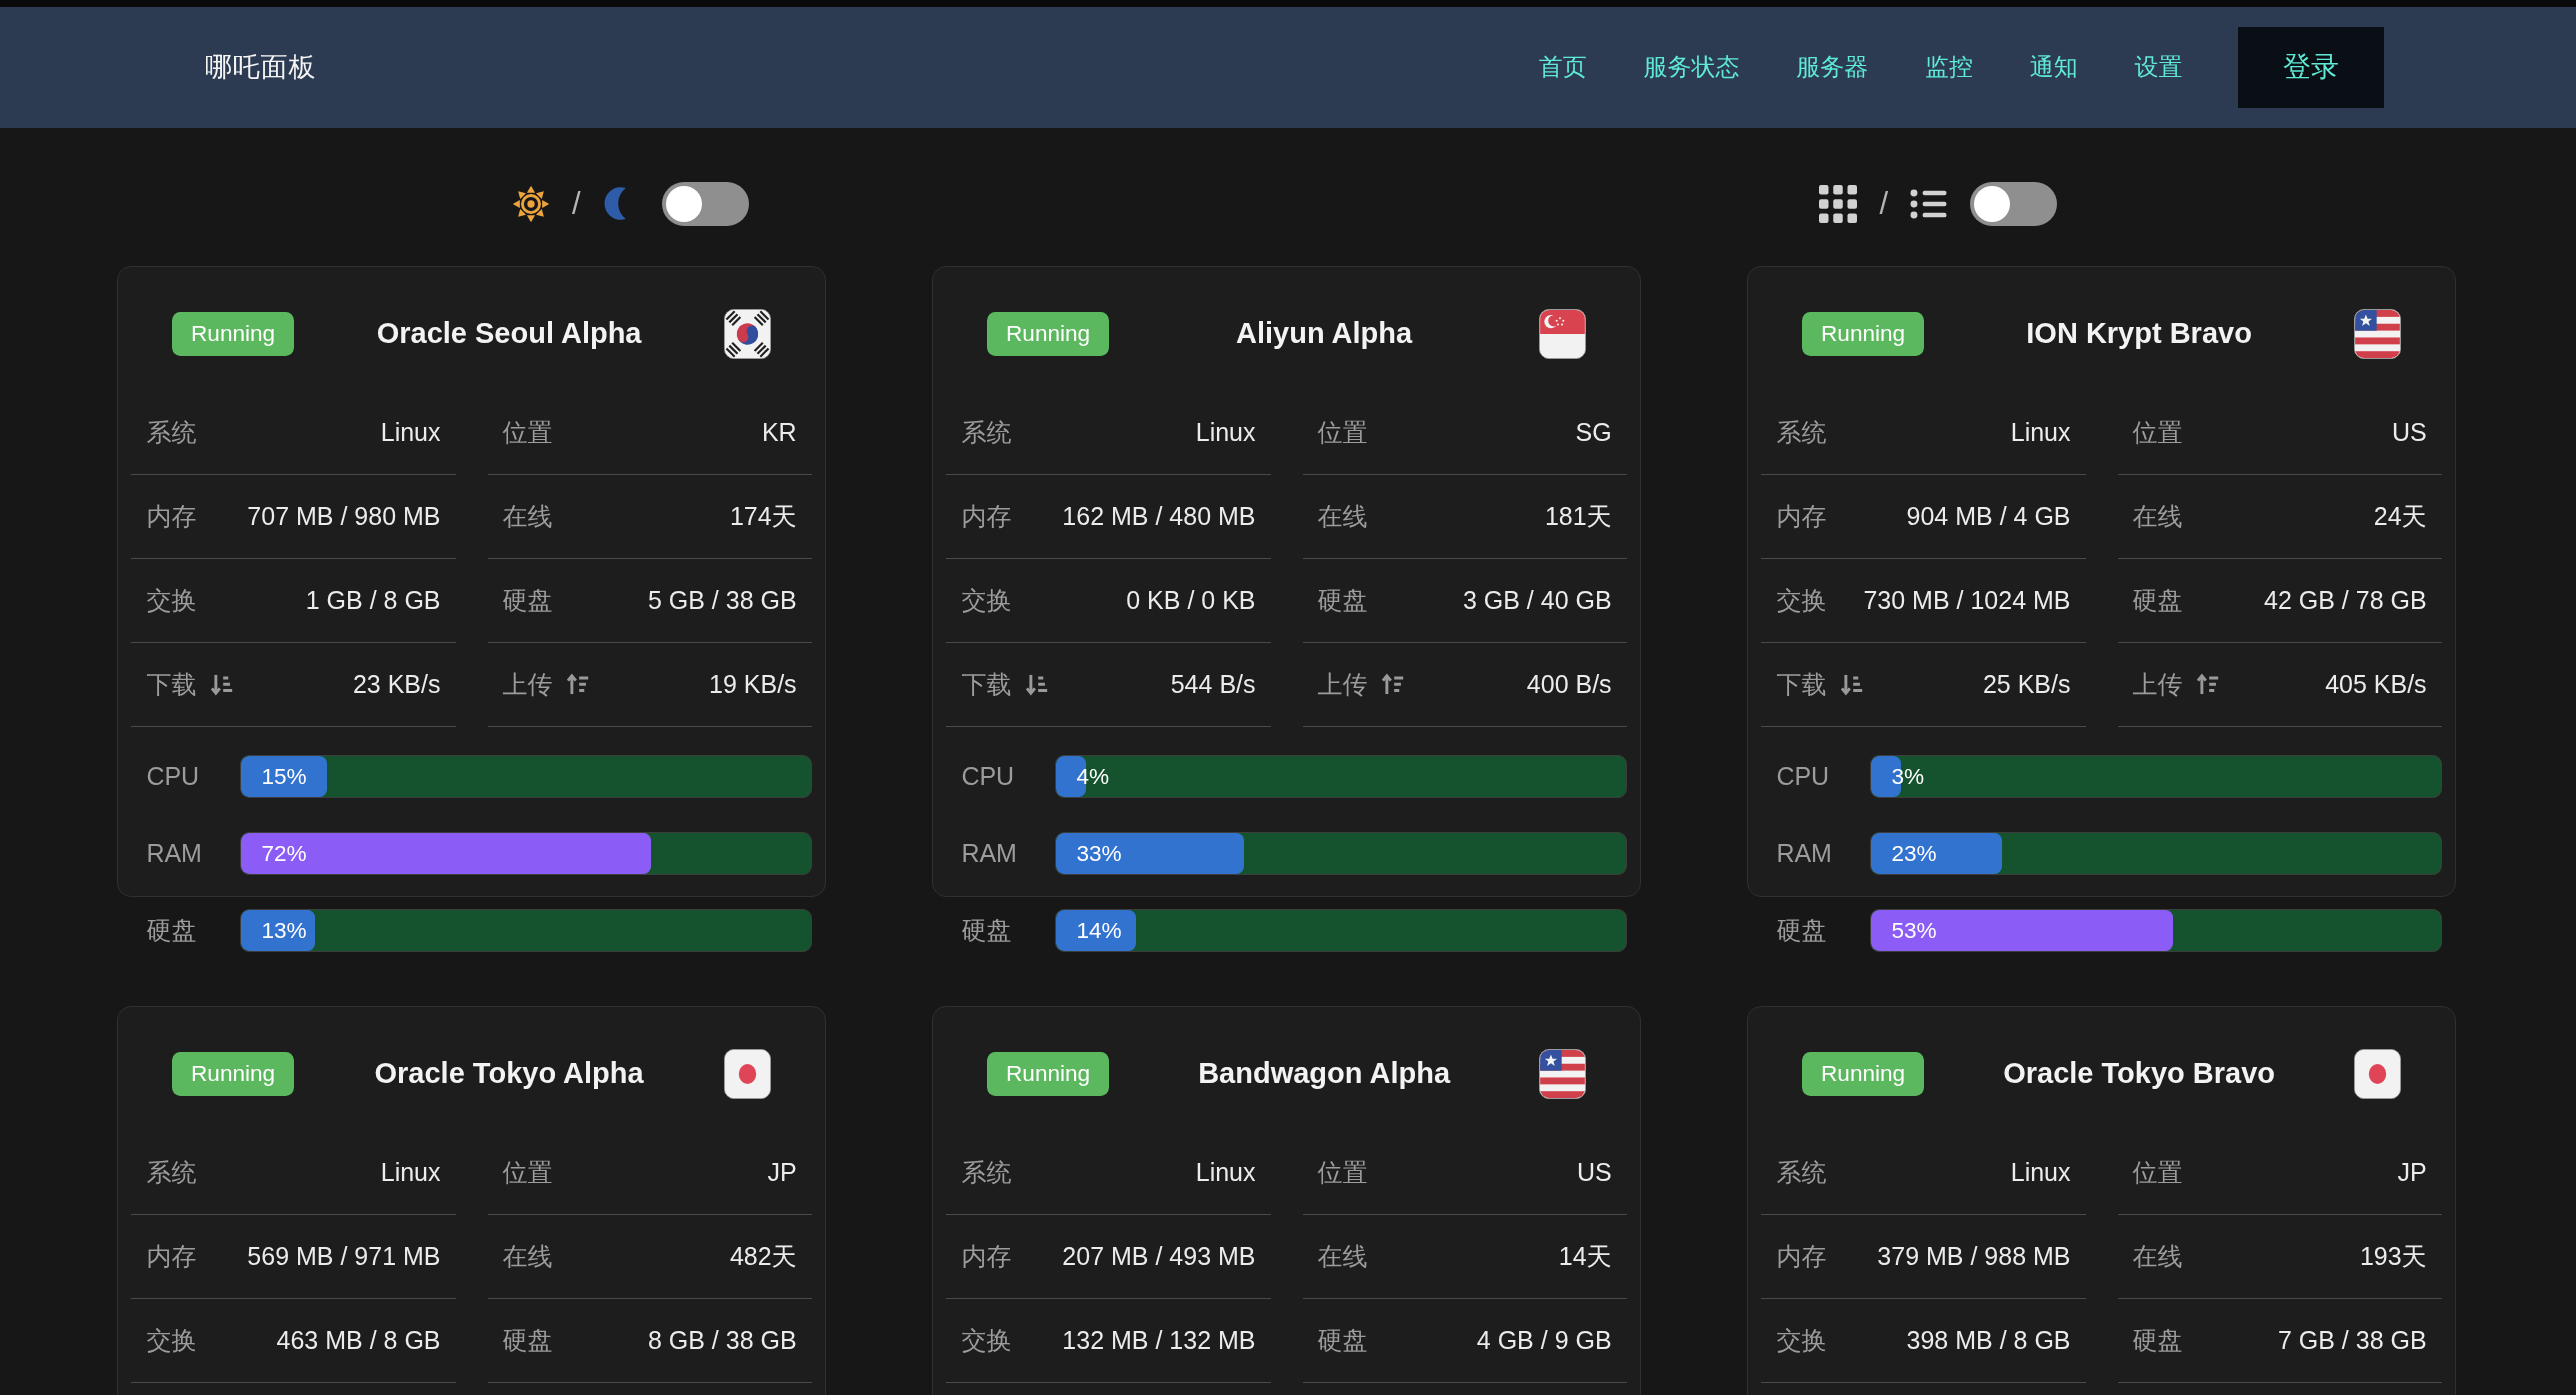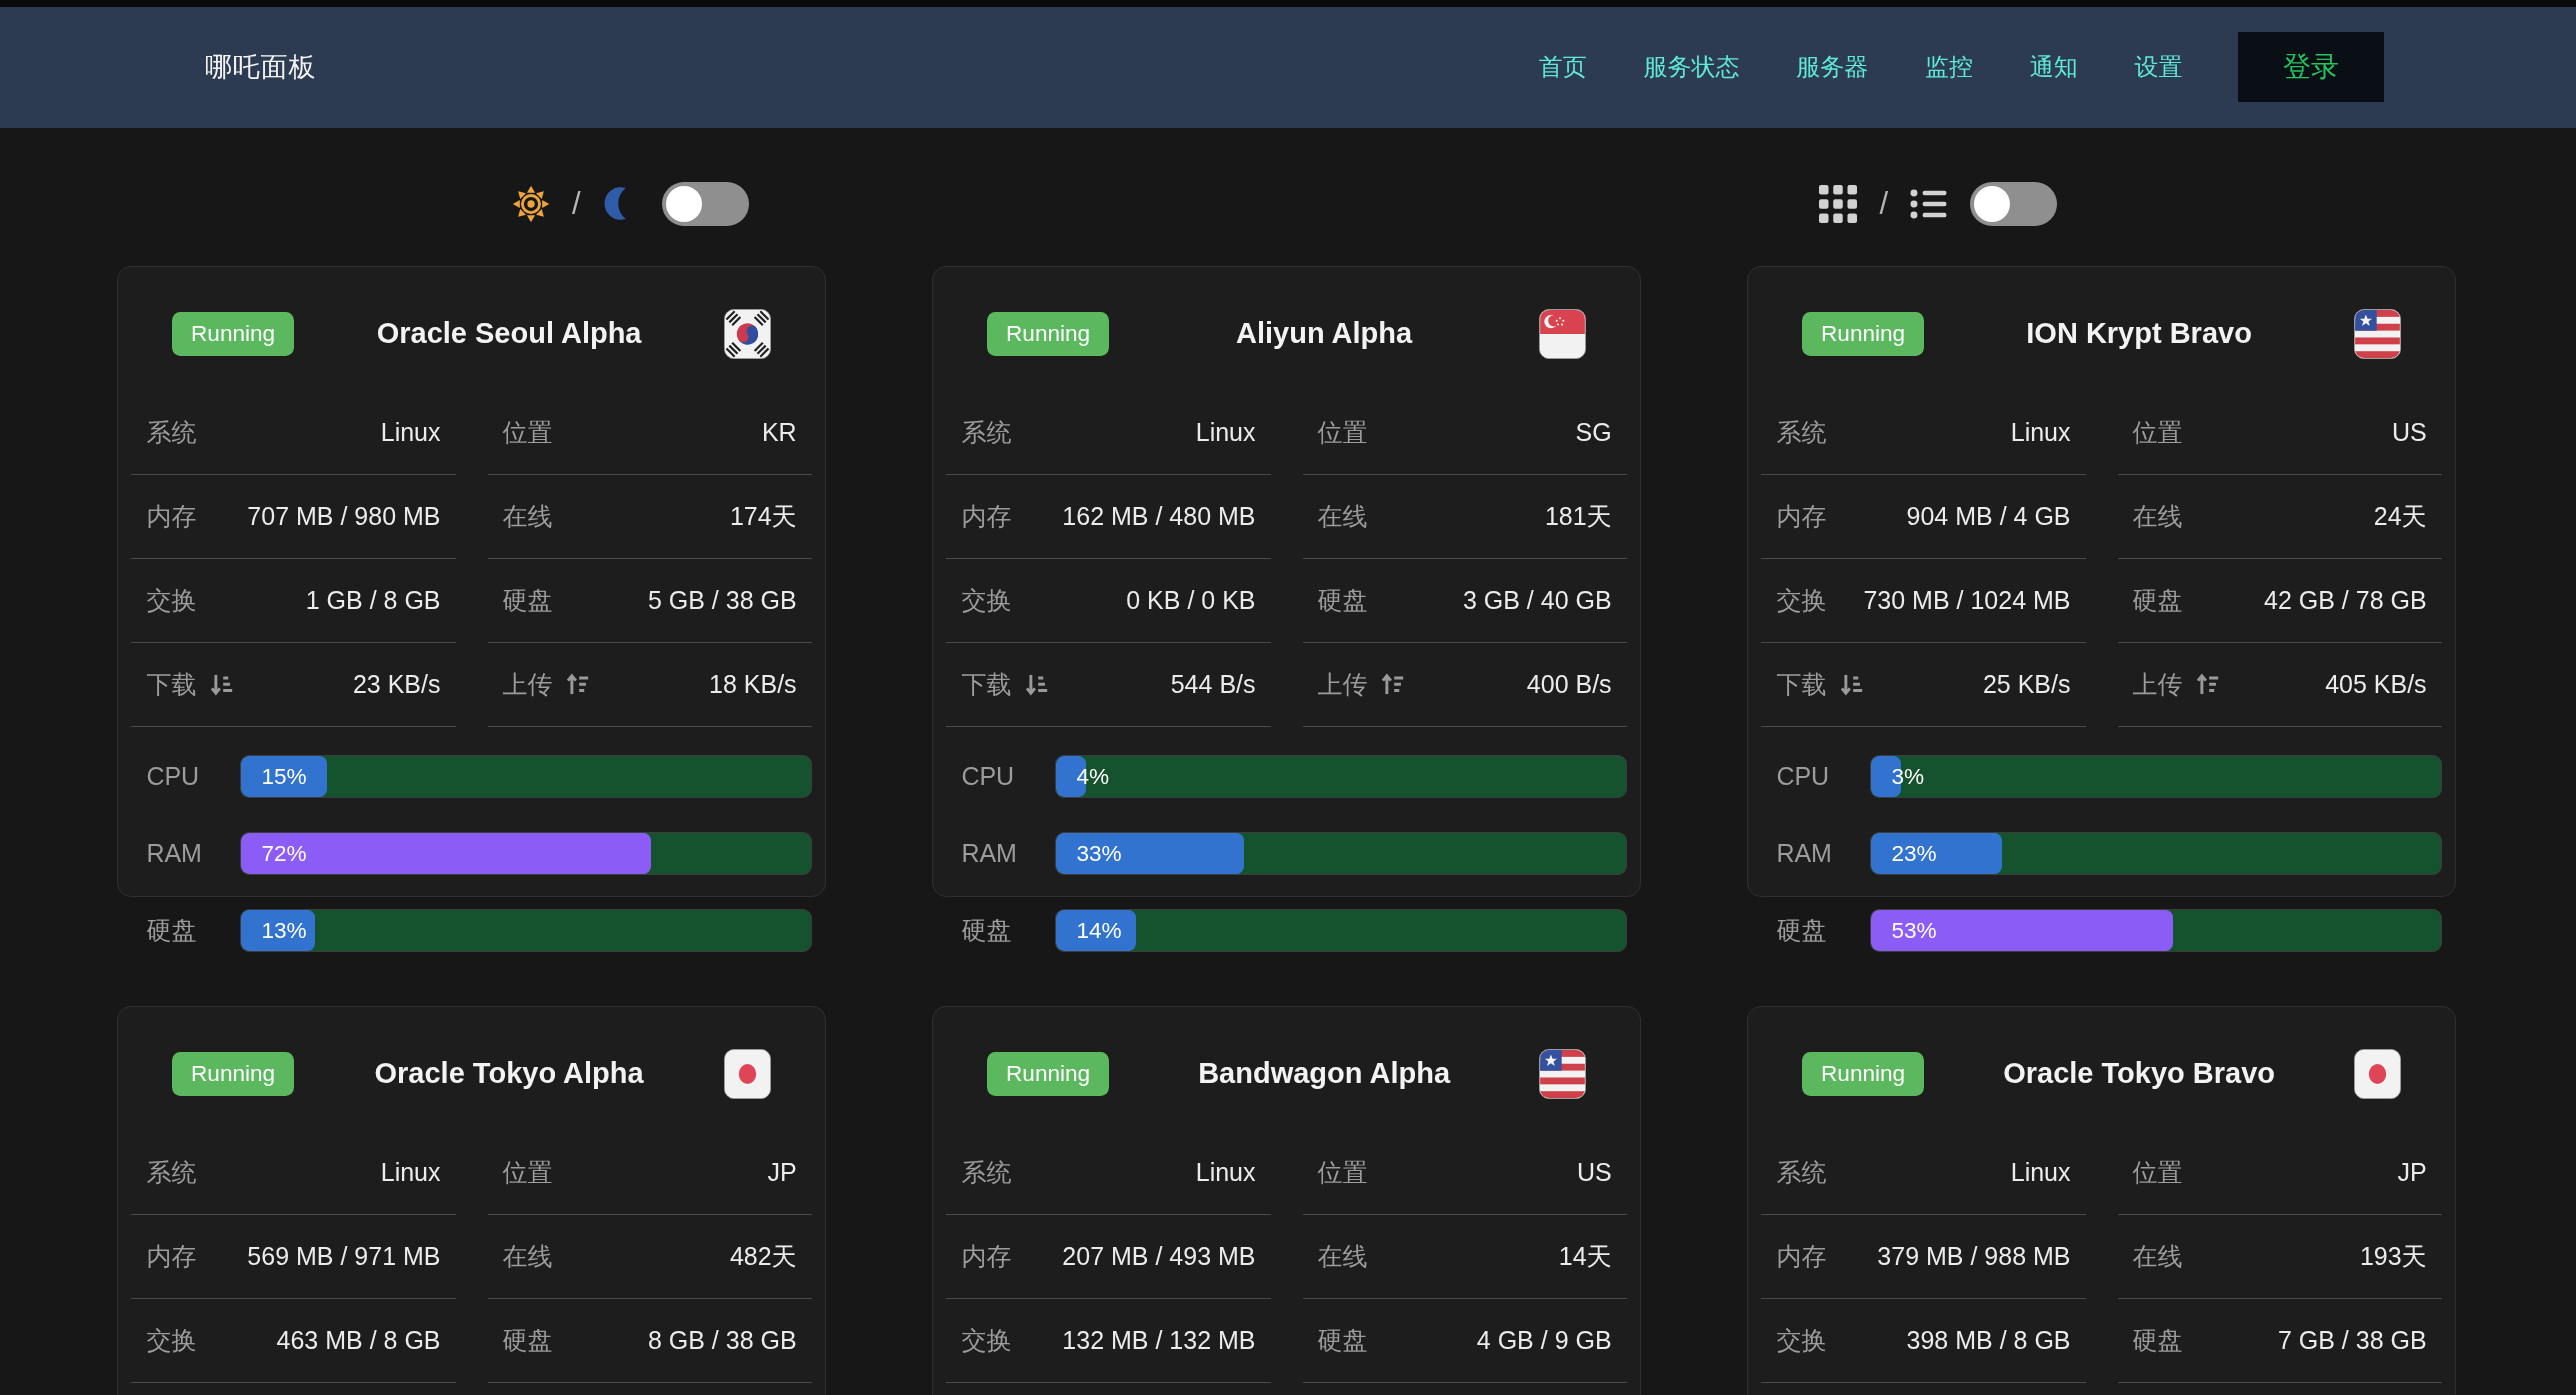--- a/index.html
+++ b/index.html
@@ -8,22 +8,22 @@
     background:#171717;color:#ececec;
     font-family:"Liberation Sans","DejaVu Sans",sans-serif;
     -webkit-font-smoothing:antialiased;
   }
   .top-strip{height:6.7px;background:#0a0a0a}
   
   .navbar{height:121px;background:#2d3b52;display:flex;align-items:center}
   .brand{margin-left:205px;font-size:27px;color:#f5f5f5;letter-spacing:0.8px;cursor:pointer}
   .nav{margin-left:auto;margin-right:192px;display:flex;align-items:center}
   .nav-item{font-size:24px;color:#5eead4;padding:0 28.4px;cursor:pointer;white-space:nowrap}
-  .login-box{width:146px;height:70px;margin-left:27px;background:#0a0e15;
-    display:flex;align-items:center;justify-content:center;font-size:28px;color:#22c55e;cursor:pointer}
+  .login-box{width:146px;height:81px;margin-left:27px;background:#0a0e15;
+    display:flex;align-items:center;justify-content:center;font-size:28px;color:#5eead4;cursor:pointer}
   
   .toggles{display:flex;justify-content:space-between;align-items:center;padding:54px 519px 0 512px}
   .tgl{display:flex;align-items:center;gap:22px}
   .slash{font-size:31px;color:#b5b5b5}
   .switch{width:87px;height:44px;background:#8f8f8f;border-radius:22.6px;position:relative;cursor:pointer;flex:none}
   .knob{position:absolute;left:4.2px;top:4.2px;width:36px;height:36px;border-radius:50%;background:#ffffff}
   
   .grid{display:grid;grid-template-columns:repeat(3,709px);column-gap:106px;row-gap:109px;margin:40px 117px 0}
   .card{background:#1d1d1d;border:1.7px solid #303030;border-radius:14px;height:631px;box-sizing:border-box;cursor:pointer}
   .card-head{display:flex;align-items:center;padding:42px 54px 0}
@@ -185,21 +185,21 @@
       </div>
       <div class="cell">
         <span class="lbl">
           <span>上传</span>
           <svg viewBox="0 0 24 24" width="27" height="27" fill="none" stroke="#9a9a9a" stroke-width="2.6">
             <path d="M7 20.5V5"></path>
               <path d="M3.5 8.5L7 4.2l3.5 4.3"></path>
             <path d="M13.5 6.2h8M13.5 11.8h6M13.5 17.4h4.5"></path>
           </svg>
         </span>
-        <span class="val">18 KB/s</span>
+        <span class="val">19 KB/s</span>
       </div>
     </div>
     <div class="bars">
       <div class="bar-row">
         <span class="bar-label">CPU</span>
         <div class="track">
           <div class="fill fill-blue" style="width: 15%;"></div>
           <span class="pct">15%</span>
         </div>
       </div>

